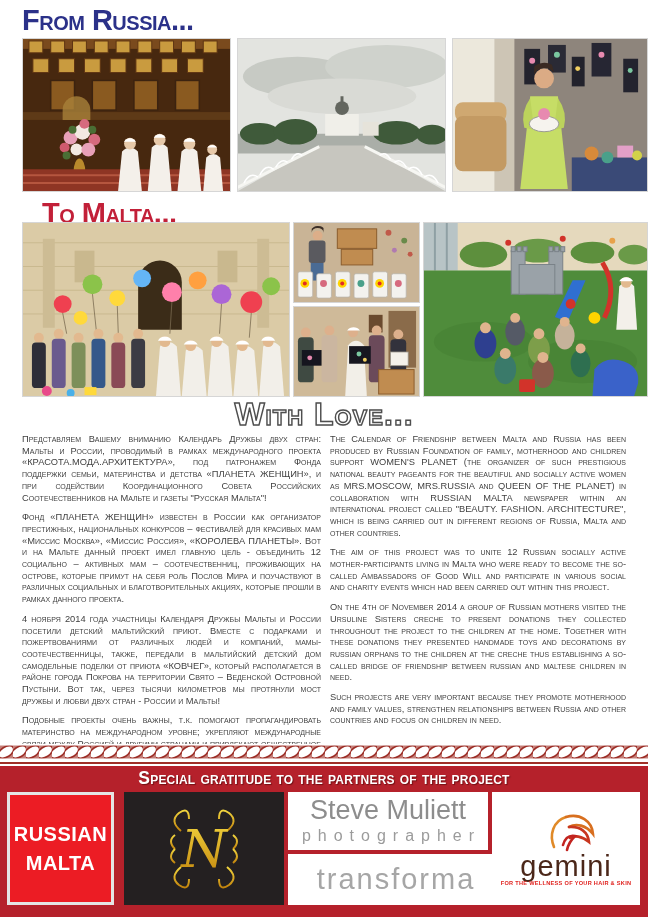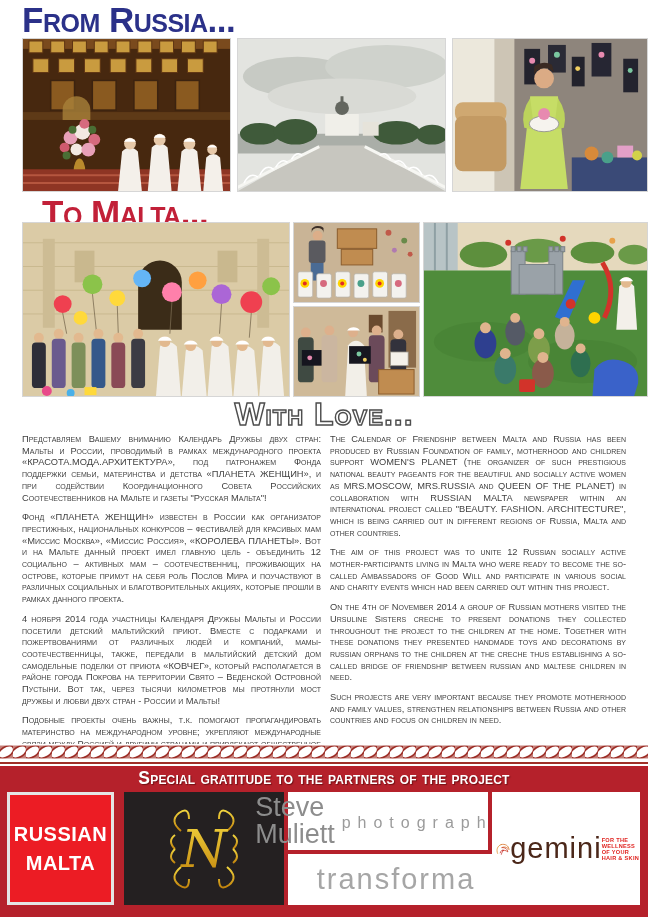--- a/index.html
+++ b/index.html
@@ -1,19 +1,19 @@
 <!DOCTYPE html>
 <html><head>
 <meta charset="utf-8">
 <style>
   html,body{margin:0;padding:0;}
   body{width:648px;height:917px;background:#ffffff;position:relative;overflow:hidden;
        font-family:"Liberation Sans",sans-serif;}
   .abs{position:absolute;}
-  .sec-title{font-weight:bold;font-variant:small-caps;letter-spacing:-0.5px;font-size:35px;line-height:30px;}
+  .sec-title{font-weight:bold;font-variant:small-caps;letter-spacing:-0.5px;font-size:29px;line-height:30px;}
   .title-blue{color:#2b3189;}
   .title-red{color:#c22038;}
   .with-love{left:0;width:648px;top:396px;text-align:center;font-variant:small-caps;font-weight:bold;
              font-size:32px;color:#ffffff;-webkit-text-stroke:1.4px #4e4e4e;letter-spacing:1px;
              text-shadow:0 0 1px #4e4e4e;}
   .photo{position:absolute;border:1px solid #d6d6d6;box-sizing:border-box;background:#eee;overflow:hidden;}
   .photo svg{display:block;width:100%;height:100%;}
   .col{position:absolute;top:434px;color:#3f3f3f;font-size:9.3px;line-height:11.7px;
        text-align:justify;font-variant:small-caps;}
   .col p{margin:0 0 8px 0;}
@@ -24,28 +24,28 @@
   .banner-heading{position:absolute;left:0;top:2px;width:648px;text-align:center;color:#ffffff;
                   font-variant:small-caps;font-weight:bold;font-size:17.5px;letter-spacing:0.2px;
                   text-shadow:1px 1px 1px rgba(60,0,0,0.55);}
   .logo-box{position:absolute;box-sizing:border-box;}
   .logo-rm{left:7px;top:26px;width:107px;height:113px;background:#ec1c24;border:3px solid #e5e5e5;
            display:flex;flex-direction:column;align-items:center;justify-content:center;gap:9px;}
   .logo-rm span{color:#ffffff;font-weight:bold;font-size:20px;letter-spacing:0.5px;line-height:1;}
   .logo-n{left:124px;top:26px;width:160px;height:113px;background:#242021;
           display:flex;align-items:center;justify-content:center;}
   .logo-steve{left:288px;top:26px;width:200px;height:58px;background:#ffffff;
-              display:flex;flex-direction:row;align-items:center;justify-content:center;}
+              display:flex;flex-direction:column;align-items:center;justify-content:center;}
   .steve-name{color:#8d8d8d;font-size:27px;line-height:1;letter-spacing:0px;}
   .steve-sub{color:#9b9b9b;font-size:16px;letter-spacing:7px;margin-top:3px;text-indent:7px;}
   .logo-transforma{left:288px;top:88px;width:216px;height:51px;background:#ffffff;
                    display:flex;align-items:center;justify-content:center;}
   .transforma-name{color:#a6a6a6;font-size:29px;letter-spacing:2px;line-height:1;}
   .logo-gemini{left:492px;top:26px;width:148px;height:113px;background:#ffffff;
-               display:flex;flex-direction:row;align-items:center;justify-content:center;}
+               display:flex;flex-direction:column;align-items:center;justify-content:center;}
   .gemini-name{color:#4b2719;font-size:29px;line-height:0.9;letter-spacing:1px;}
   .gemini-tag{color:#e0231f;font-size:5.6px;font-weight:bold;letter-spacing:0.3px;margin-top:1px;}
 </style>
 </head>
 <body>
 
 <div class="abs sec-title title-blue" style="left:22px;top:5px;">From Russia...</div>
 
 <div class="photo" style="left:22px;top:38px;width:209px;height:154px;" title="Orthodox church interior with iconostasis, flowers and women in white dresses">
   <svg viewBox="0 0 209 154" preserveAspectRatio="none">

